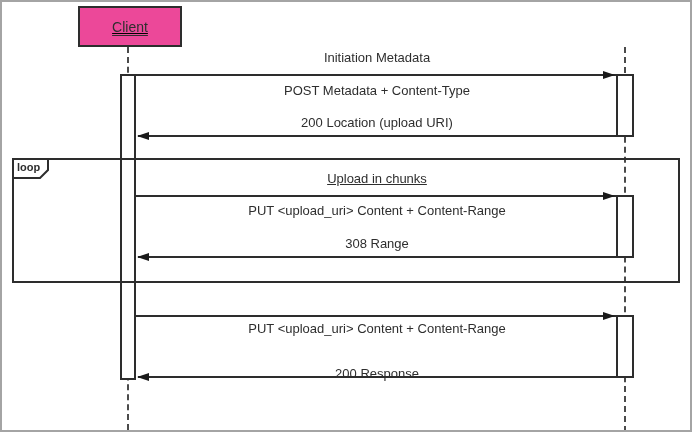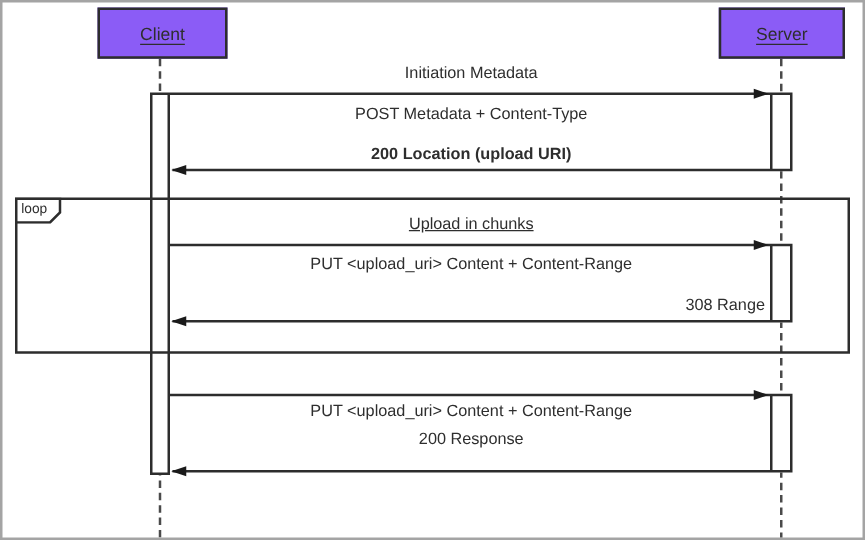--- a/index.html
+++ b/index.html
@@ -1,21 +1,21 @@
 <!DOCTYPE html>
 <html><head>
 <meta charset="utf-8">
 <style>
   html,body{margin:0;padding:0;background:#e8e8e8;font-family:"Liberation Sans",sans-serif;}
   .stage{position:relative;width:692px;height:432px;box-sizing:border-box;
          background:#ffffff;border:2px solid #a4a4a4;overflow:hidden;}
   .abs{position:absolute;box-sizing:border-box;}
 
-  .participant{border:2px solid #2d2d2d;background:#8b5cf6;z-index:6;
-               display:flex;align-items:center;justify-content:center;}
+  .participant{border:2px solid #2d2d2d;background:#ec4899;z-index:6;
+               display:flex;align-items:center;justify-content:center;text-decoration:underline;}
   .participant span{font-size:14px;color:#2e2e2e;text-decoration:underline;
                     text-underline-offset:3px;}
 
   .lifeline{width:0;border-left:2px dashed #4a4a4a;z-index:1;}
 
   .activation{background:#ffffff;border:2px solid #2d2d2d;z-index:2;}
 
   .loop-frame{border:2px solid #2d2d2d;z-index:3;}
   .loop-tab{z-index:5;}
   .loop-text{z-index:6;font-size:11px;color:#2e2e2e;}
@@ -40,45 +40,42 @@
 
   <div class="abs activation" style="left:118px;top:72px;width:16px;height:306px;"></div>
   <div class="abs activation" style="left:614px;top:72px;width:18px;height:63px;"></div>
   <div class="abs activation" style="left:614px;top:193px;width:18px;height:63px;"></div>
   <div class="abs activation" style="left:614px;top:313px;width:18px;height:63px;"></div>
 
   <div class="abs loop-frame" style="left:10px;top:156px;width:668px;height:125px;"></div>
   <svg class="abs loop-tab" style="left:10px;top:156px;" width="38" height="21">
     <polygon points="1,1 36,1 36,12 28,20 1,20" fill="#ffffff" stroke="#2d2d2d" stroke-width="2"></polygon>
   </svg>
-  <div class="abs loop-text" style="left:15px;top:159px;">loop</div>
+  <div class="abs loop-text" style="left:15px;top:159px;font-weight:bold;">loop</div>
 
   <div class="abs participant" style="left:76px;top:4px;width:104px;height:41px;">
     <span>Client</span>
-  </div>
-  <div class="abs participant" style="left:573px;top:4px;width:101px;height:41px;">
-    <span>Server</span>
   </div>
 
   <div class="abs msg-label" style="top:48px;">Initiation Metadata</div>
   <div class="abs msg-line" style="left:134px;top:72px;width:480px;"></div>
   <div class="abs arr arr-right" style="left:601px;top:69px;"></div>
   <div class="abs msg-label" style="top:81px;">POST Metadata + Content-Type</div>
-  <div class="abs msg-label" style="top:113px;font-weight:bold;">200 Location (upload URI)</div>
+  <div class="abs msg-label" style="top:113px;">200 Location (upload URI)</div>
   <div class="abs msg-line" style="left:136px;top:133px;width:478px;"></div>
   <div class="abs arr arr-left" style="left:135px;top:130px;"></div>
 
   <div class="abs msg-label" style="top:169px;text-decoration:underline;">Upload in chunks</div>
   <div class="abs msg-line" style="left:134px;top:193px;width:480px;"></div>
   <div class="abs arr arr-right" style="left:601px;top:190px;"></div>
   <div class="abs msg-label" style="top:201px;">PUT &lt;upload_uri&gt; Content + Content-Range</div>
-  <div class="abs msg-label" style="top:234px;text-align:right;">308 Range</div>
+  <div class="abs msg-label" style="top:234px;">308 Range</div>
   <div class="abs msg-line" style="left:136px;top:254px;width:478px;"></div>
   <div class="abs arr arr-left" style="left:135px;top:251px;"></div>
 
   <div class="abs msg-line" style="left:134px;top:313px;width:480px;"></div>
   <div class="abs arr arr-right" style="left:601px;top:310px;"></div>
   <div class="abs msg-label" style="top:319px;">PUT &lt;upload_uri&gt; Content + Content-Range</div>
-  <div class="abs msg-label" style="top:341px;">200 Response</div>
+  <div class="abs msg-label" style="top:364px;">200 Response</div>
   <div class="abs msg-line" style="left:136px;top:374px;width:478px;"></div>
   <div class="abs arr arr-left" style="left:135px;top:371px;"></div>
 
 </div>
 
 </body></html>

